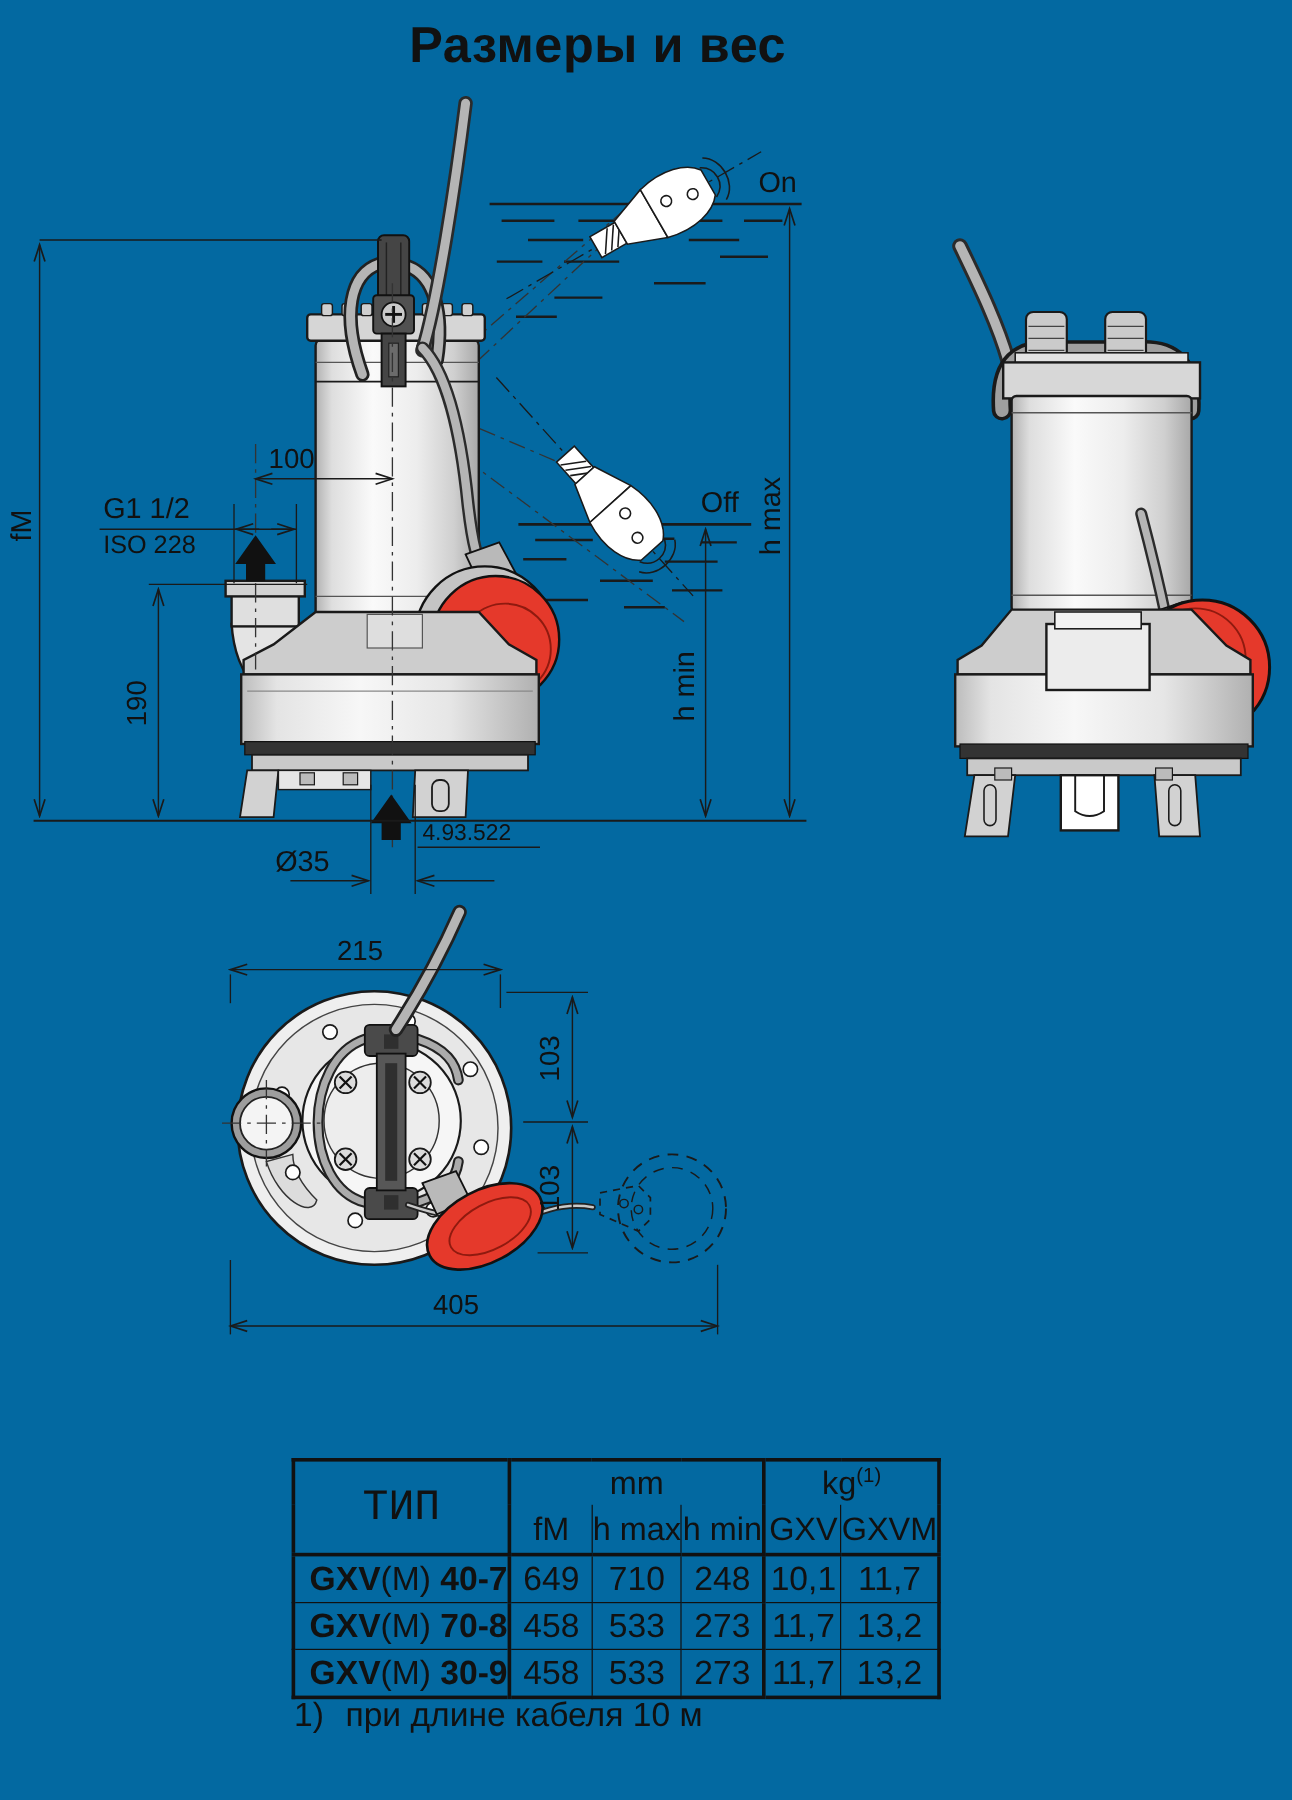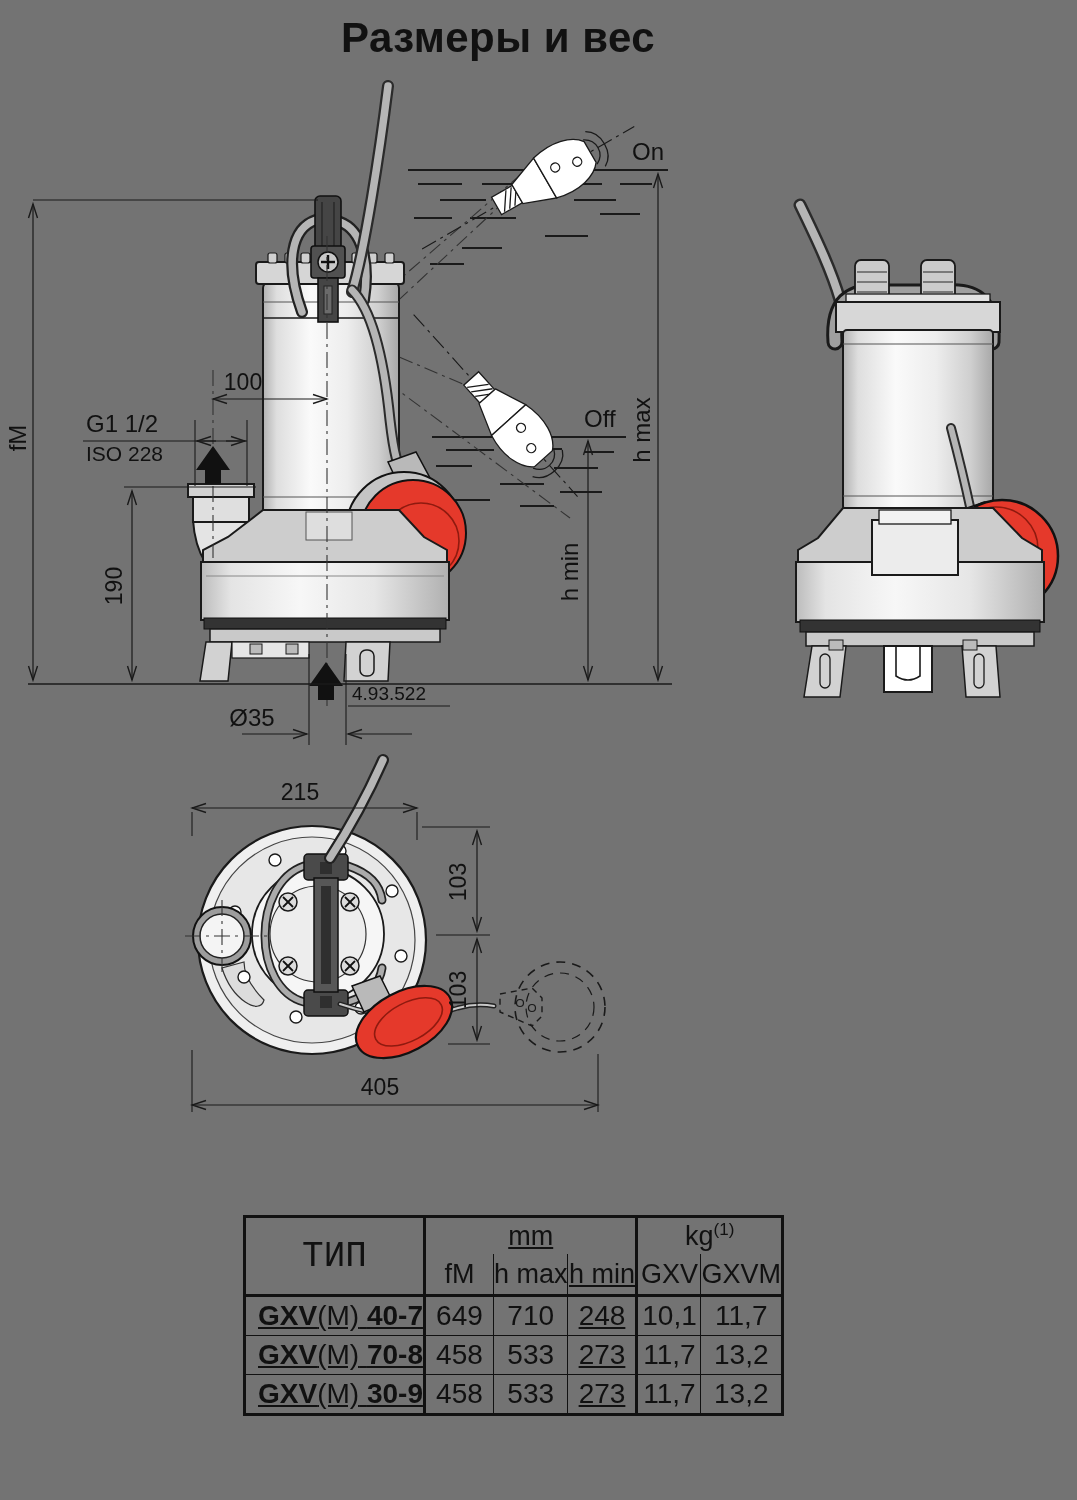--- a/index.html
+++ b/index.html
@@ -1,16 +1,16 @@
 <!DOCTYPE html>
 <html><head>
 <meta charset="utf-8">
 <style>
   html,body{margin:0;padding:0;background:#fff;}
-  #page{position:relative;width:1077px;height:1500px;background:#737373;overflow:hidden;
+  #page{position:relative;width:1077px;height:1500px;background:#0369a1;overflow:hidden;
         font-family:"Liberation Sans", sans-serif;color:#111;}
   #title{position:absolute;left:341px;top:14px;font-size:42px;font-weight:bold;
          letter-spacing:0.5px;white-space:nowrap;}
   #drawing{position:absolute;left:0;top:0;width:1077px;height:1500px;}
   svg text{font-family:"Liberation Sans", sans-serif;fill:#111;}
   .dimtxt{font-size:23px;}
   .dimtxt-lg{font-size:24px;}
   .dimtxt-sm{font-size:21px;}
   .dimtxt-code{font-size:19px;}
 
@@ -19,21 +19,21 @@
   table.t{border-collapse:collapse;table-layout:fixed;border:3px solid #111;}
   table.t th, table.t td{border:1.6px solid #111;font-weight:normal;text-align:center;
         padding:0;vertical-align:middle;white-space:nowrap;}
   .col-type{width:148px;} .col-fm{width:69px;} .col-hmax{width:69px;}
   .col-hmin{width:69px;} .col-gxv{width:64px;} .col-gxvm{width:62px;}
   .cell-type-hdr{font-size:36px;border-right:3px solid #111 !important;
         border-bottom:3px solid #111 !important;font-family:Liberation Mono, monospace;}
   .grp{font-size:27px;height:36px;border-bottom-style:hidden !important;}
   .grp-mm{}
   .grp-kg{}
-  .thickR{border-right:3px solid #111 !important;text-decoration:underline;}
+  .thickR{border-right:3px solid #111 !important;}
   .sub{font-size:27px;height:40px;border-top-style:hidden !important;
        border-bottom:3px solid #111 !important;}
   .datarow td{font-size:28px;height:38px;}
   .model-cell{text-align:center;padding-left:12px !important;font-size:27px;}
   .model-cell b{font-weight:bold;}
   sup.fnref{font-size:17px;vertical-align:super;line-height:0;}
 
   #footnote{position:absolute;left:245px;top:1413px;font-size:28px;white-space:nowrap;}
   #footnote .fn-marker{margin-right:18px;}
 </style>
@@ -446,14 +446,17 @@
         <td>458</td>
         <td>533</td>
         <td class="thickR">273</td>
         <td>11,7</td>
         <td>13,2</td>
       </tr>
     </tbody>
       </table>
   </div>
 
+  <div id="footnote">
+    <span class="fn-marker">1)</span><span>при длине кабеля 10 м</span>
+  </div>
 
 </div>
 
 </body></html>

